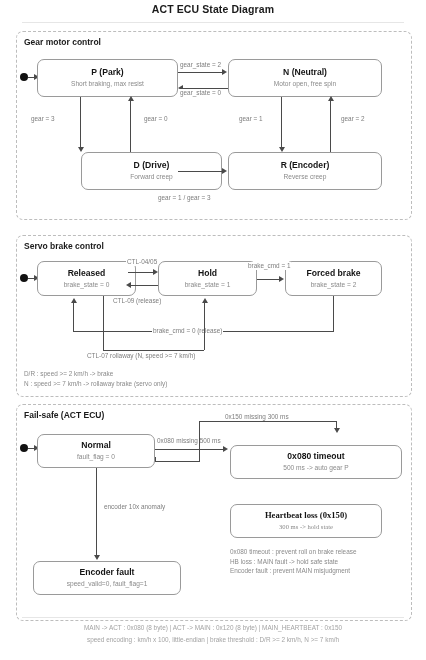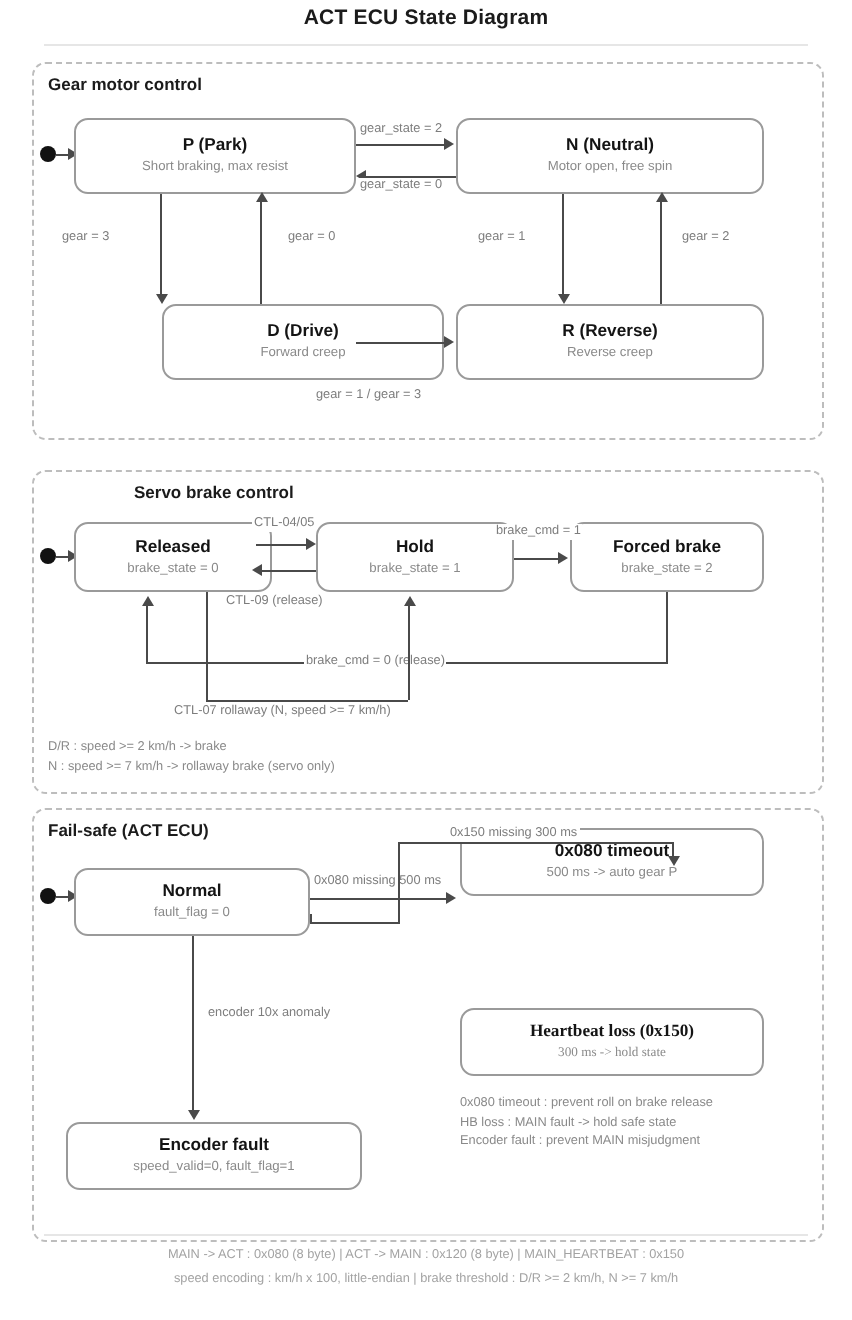--- a/index.html
+++ b/index.html
@@ -66,21 +66,21 @@
     <div class="nm">N (Neutral)</div>
     <div class="sub">Motor open, free spin</div>
   </div>
 
   <div class="node" style="left:37px;top:152px;width:141px;height:38px;margin-left:44px;">
     <div class="nm">D (Drive)</div>
     <div class="sub">Forward creep</div>
   </div>
 
   <div class="node" style="left:228px;top:152px;width:154px;height:38px;">
-    <div class="nm">R (Reverse)</div>
+    <div class="nm">R (Encoder)</div>
     <div class="sub">Reverse creep</div>
   </div>
 
   <div class="edge eh" style="left:178px;top:72px;width:46px;"></div>
   <div class="ar ar-r" style="left:222px;top:69px;"></div>
   <div class="lbl" style="left:179px;top:61px;">gear_state = 2</div>
 
   <div class="edge eh" style="left:182px;top:88px;width:46px;"></div>
   <div class="ar ar-l" style="left:178px;top:85px;"></div>
   <div class="lbl" style="left:179px;top:89px;">gear_state = 0</div>
@@ -99,21 +99,21 @@
 
   <div class="edge ev" style="left:330px;top:100px;height:52px;"></div>
   <div class="ar ar-u" style="left:328px;top:96px;"></div>
   <div class="lbl" style="left:340px;top:115px;">gear = 2</div>
 
   <div class="edge eh" style="left:178px;top:171px;width:46px;"></div>
   <div class="ar ar-r" style="left:222px;top:168px;"></div>
   <div class="lbl c" style="left:157px;top:194px;">gear = 1 / gear = 3</div>
 
   <div class="group" style="left:16px;top:235px;width:394px;height:160px;"></div>
-  <div class="group-title" style="left:24px;top:241px;margin-left:43px;">Servo brake control</div>
+  <div class="group-title" style="left:24px;top:241px;">Servo brake control</div>
 
   <div class="start" style="left:20px;top:274px;"></div>
   <div class="edge eh" style="left:28px;top:278px;width:7px;"></div>
   <div class="ar ar-r" style="left:34px;top:275px;"></div>
 
   <div class="node" style="left:158px;top:261px;width:99px;height:35px;">
     <div class="nm">Hold</div>
     <div class="sub">brake_state = 1</div>
   </div>
 
@@ -159,21 +159,21 @@
 
   <div class="start" style="left:20px;top:444px;"></div>
   <div class="edge eh" style="left:28px;top:448px;width:7px;"></div>
   <div class="ar ar-r" style="left:34px;top:445px;"></div>
 
   <div class="node" style="left:37px;top:434px;width:118px;height:34px;">
     <div class="nm">Normal</div>
     <div class="sub">fault_flag = 0</div>
   </div>
 
-  <div class="node" style="left:230px;top:414px;width:152px;height:34px;">
+  <div class="node" style="left:230px;top:445px;width:172px;height:34px;">
     <div class="nm">0x080 timeout</div>
     <div class="sub">500 ms -&gt; auto gear P</div>
   </div>
 
   <div class="node" style="left:230px;top:504px;width:152px;height:34px;font-family:Liberation Serif, serif;">
     <div class="nm">Heartbeat loss (0x150)</div>
     <div class="sub">300 ms -&gt; hold state</div>
   </div>
 
   <div class="node" style="left:33px;top:561px;width:148px;height:34px;">

